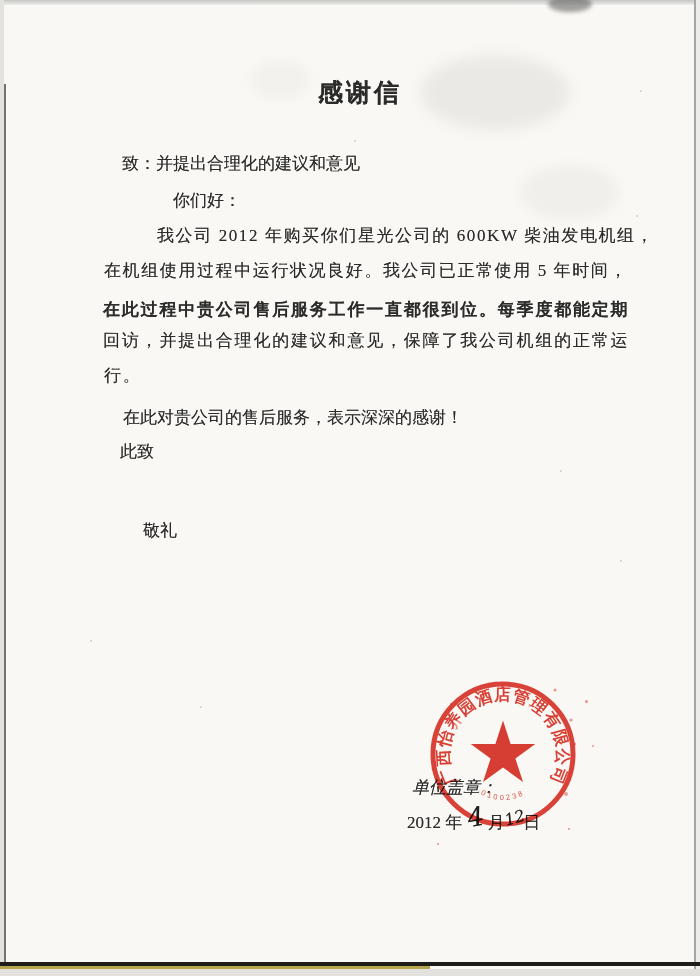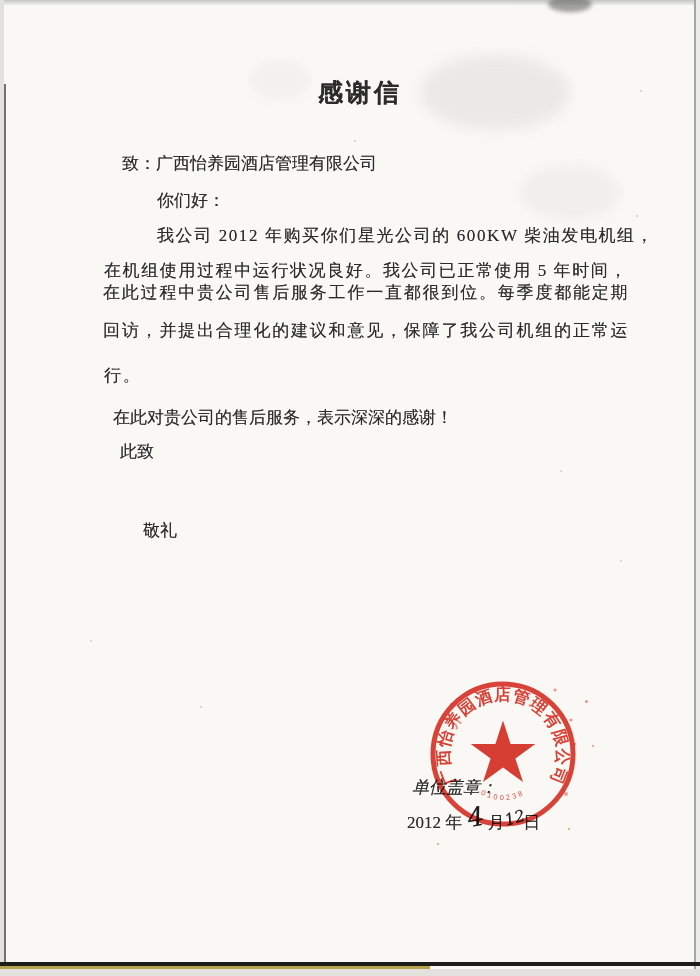--- a/index.html
+++ b/index.html
@@ -76,30 +76,30 @@
   <div class="speck" style="left:354px;top:140px;"></div>
   <div class="speck" style="left:636px;top:215px;"></div>
   <div class="speck" style="left:90px;top:640px;"></div>
   <div class="speck" style="left:560px;top:470px;"></div>
   <div class="speck" style="left:620px;top:560px;"></div>
   <div class="speck" style="left:200px;top:706px;"></div>
   <div class="speck" style="left:640px;top:90px;"></div>
 
   <div class="title">感谢信</div>
 
-  <div class="line" style="left:122px;top:154px;">致：广西怡养园酒店管理有限公司</div>
-  <div class="line" style="left:157px;top:191px;">你们好：</div>
+  <div class="line" style="left:122px;top:154px;">致：并提出合理化的建议和意见</div>
+  <div class="line" style="left:173px;top:191px;">你们好：</div>
 
   <div class="line sp16" style="left:157px;top:226px;">我公司 2012 年购买你们星光公司的 600KW 柴油发电机组，</div>
   <div class="line sp16" style="left:104px;top:261px;">在机组使用过程中运行状况良好。我公司已正常使用 5 年时间，</div>
-  <div class="line sp18" style="left:103px;top:283px;">在此过程中贵公司售后服务工作一直都很到位。每季度都能定期</div>
-  <div class="line sp18" style="left:103px;top:321px;">回访，并提出合理化的建议和意见，保障了我公司机组的正常运</div>
+  <div class="line sp18" style="left:103px;top:300px;font-weight:bold;">在此过程中贵公司售后服务工作一直都很到位。每季度都能定期</div>
+  <div class="line sp18" style="left:103px;top:331px;">回访，并提出合理化的建议和意见，保障了我公司机组的正常运</div>
   <div class="line sp18" style="left:104px;top:366px;">行。</div>
 
-  <div class="line" style="left:113px;top:408px;">在此对贵公司的售后服务，表示深深的感谢！</div>
+  <div class="line" style="left:123px;top:408px;">在此对贵公司的售后服务，表示深深的感谢！</div>
   <div class="line" style="left:120px;top:442px;">此致</div>
   <div class="line" style="left:143px;top:522px;font-family:Liberation Mono, monospace;">敬礼</div>
 
   <div class="seal-label">单位盖章：</div>
   <div class="date-line">
     <span>2012 年</span><span class="hand-month">4</span><span>月</span><span class="hand-day">12</span><span>日</span>
   </div>
 
   <div class="stamp">
     <svg width="160" height="160" viewBox="0 0 160 160">

